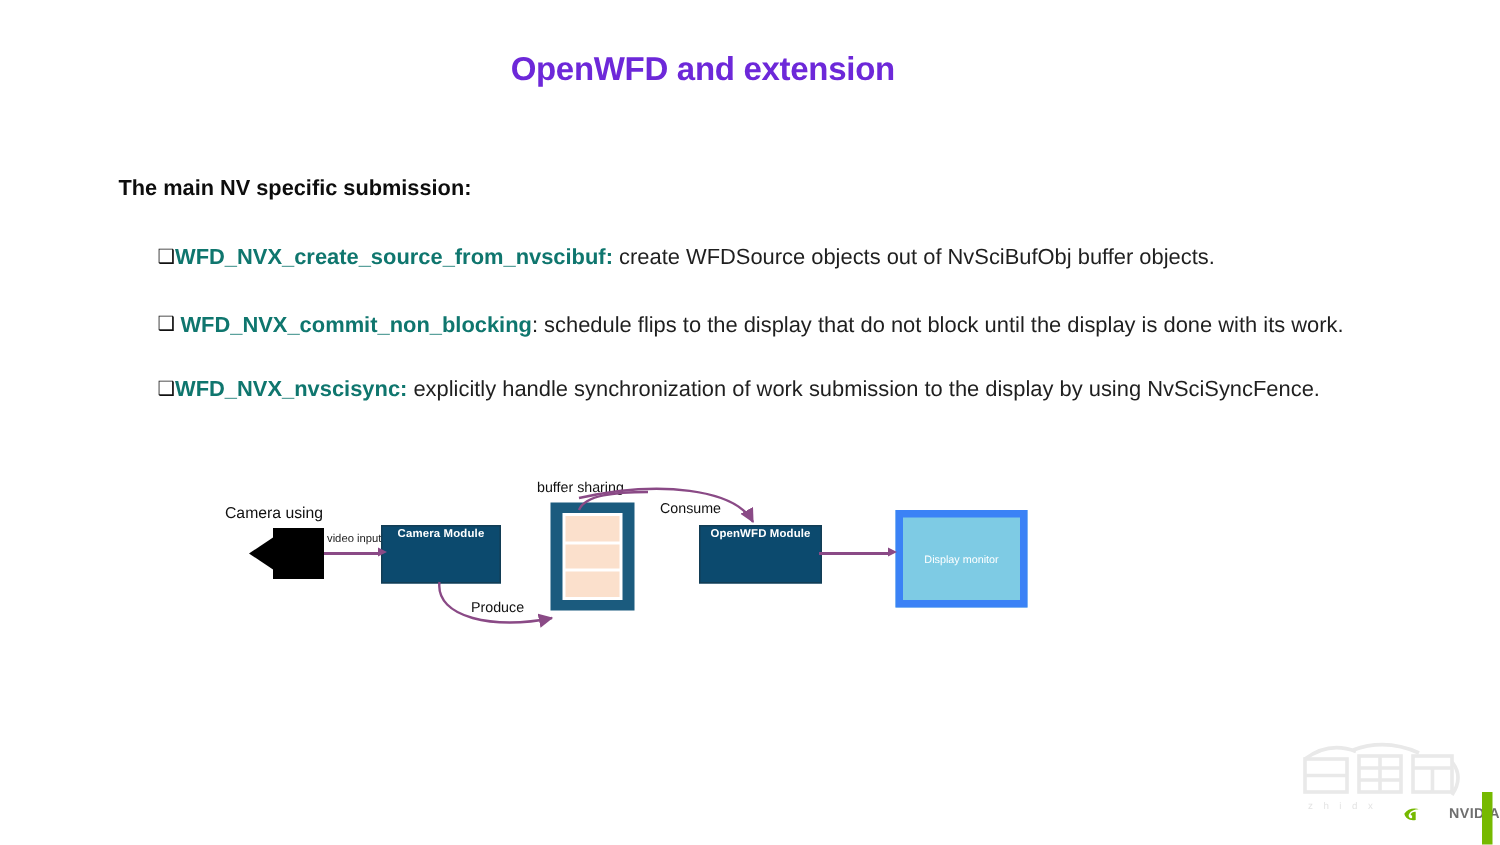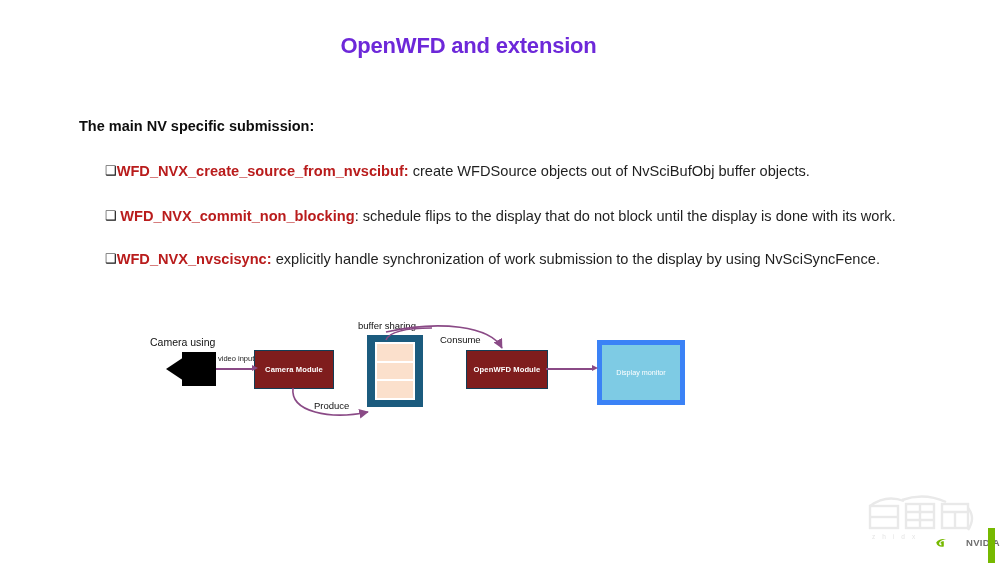--- a/index.html
+++ b/index.html
@@ -58,21 +58,21 @@
   .bullet-2 { top: 208px; }
   .bullet-3 { top: 251px; }
 
   .box-glyph {
     font-size: 13px;
     color: #111;
     vertical-align: 1px;
   }
   .api-name {
     font-weight: bold;
-    color: #b91c1c;
+    color: #0f766e;
   }
   .api-desc {
     font-weight: normal;
     color: #1f1f1f;
   }
 
   
   .diagram {
     position: absolute;
     left: 140px;
@@ -118,27 +118,26 @@
     width: 0;
     height: 0;
     border-top: 12px solid transparent;
     border-bottom: 12px solid transparent;
     border-right: 18px solid #000000;
   }
 
   
   .mod-box {
     position: absolute;
-    background: #7f1d1d;
+    background: #0c4a6e;
     border: 1px solid #123d55;
     color: #ffffff;
     font-size: 7.6px;
     font-weight: bold;
     display: flex;
-    align-items: center;
     justify-content: center;
     letter-spacing: 0.1px;
   }
   .box-camera-module { left: 114px; top: 42px; width: 78px; height: 37px; }
   .box-openwfd       { left: 326px; top: 42px; width: 80px; height: 37px; }
 
   .box-display {
     position: absolute;
     left: 457px;
     top: 32px;

